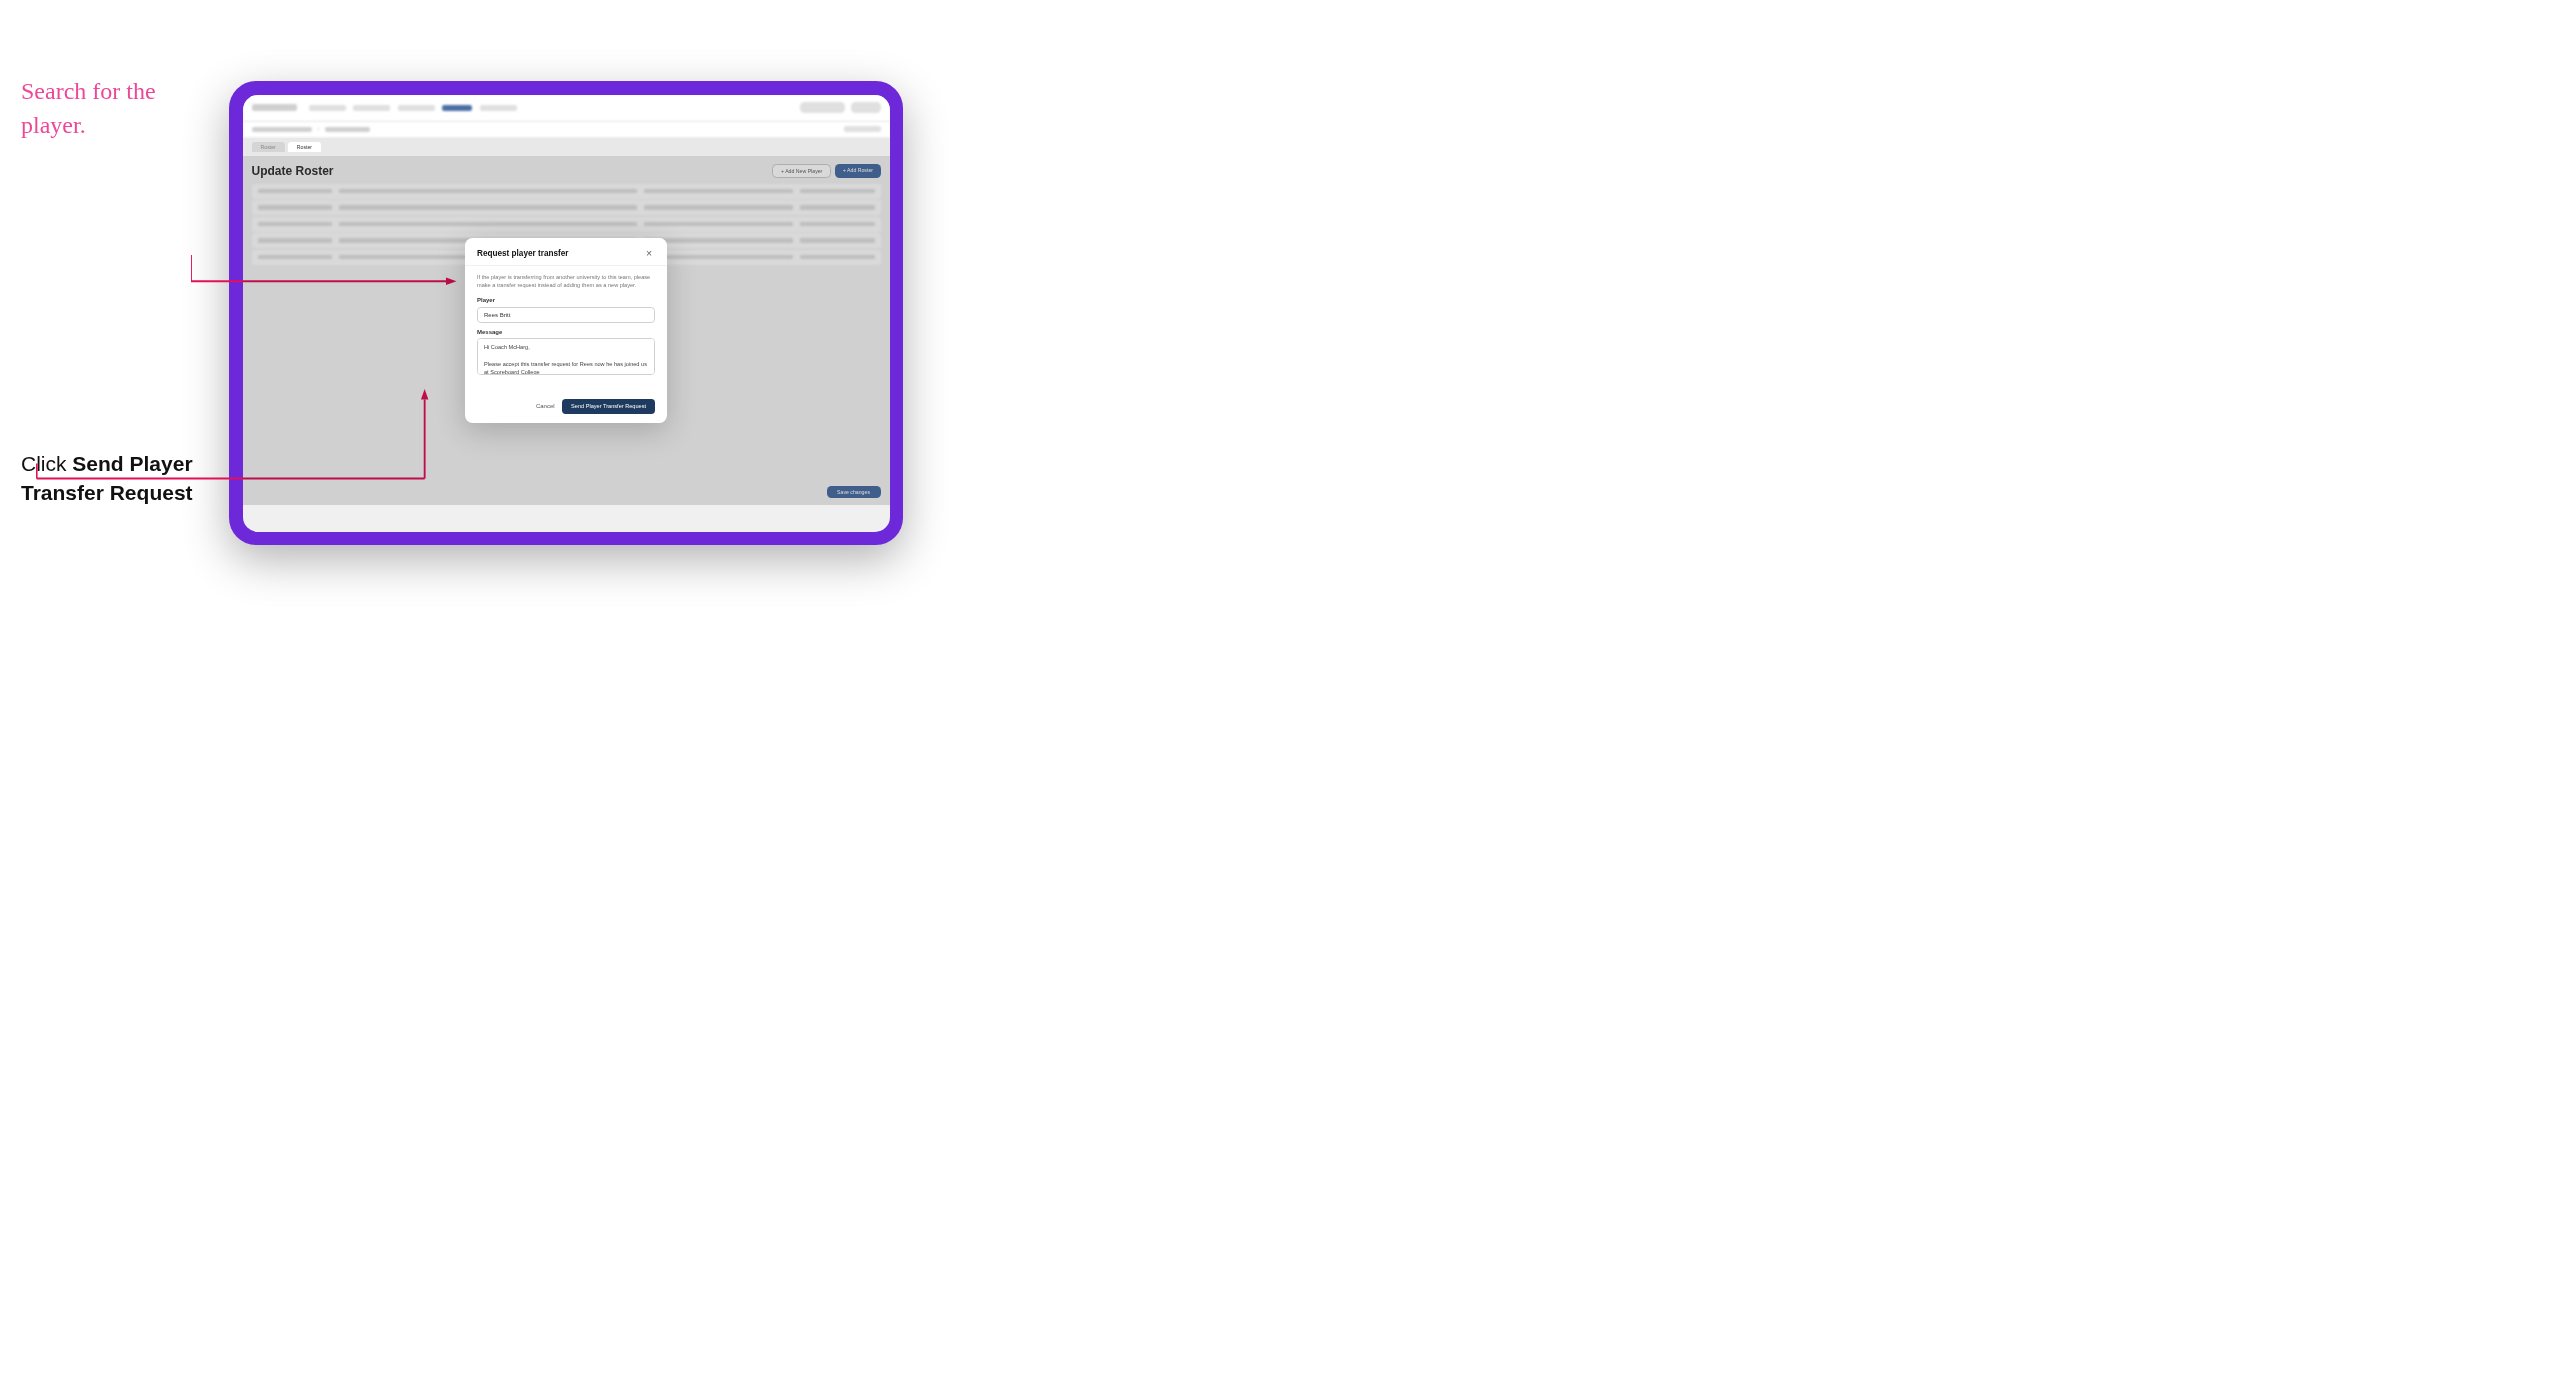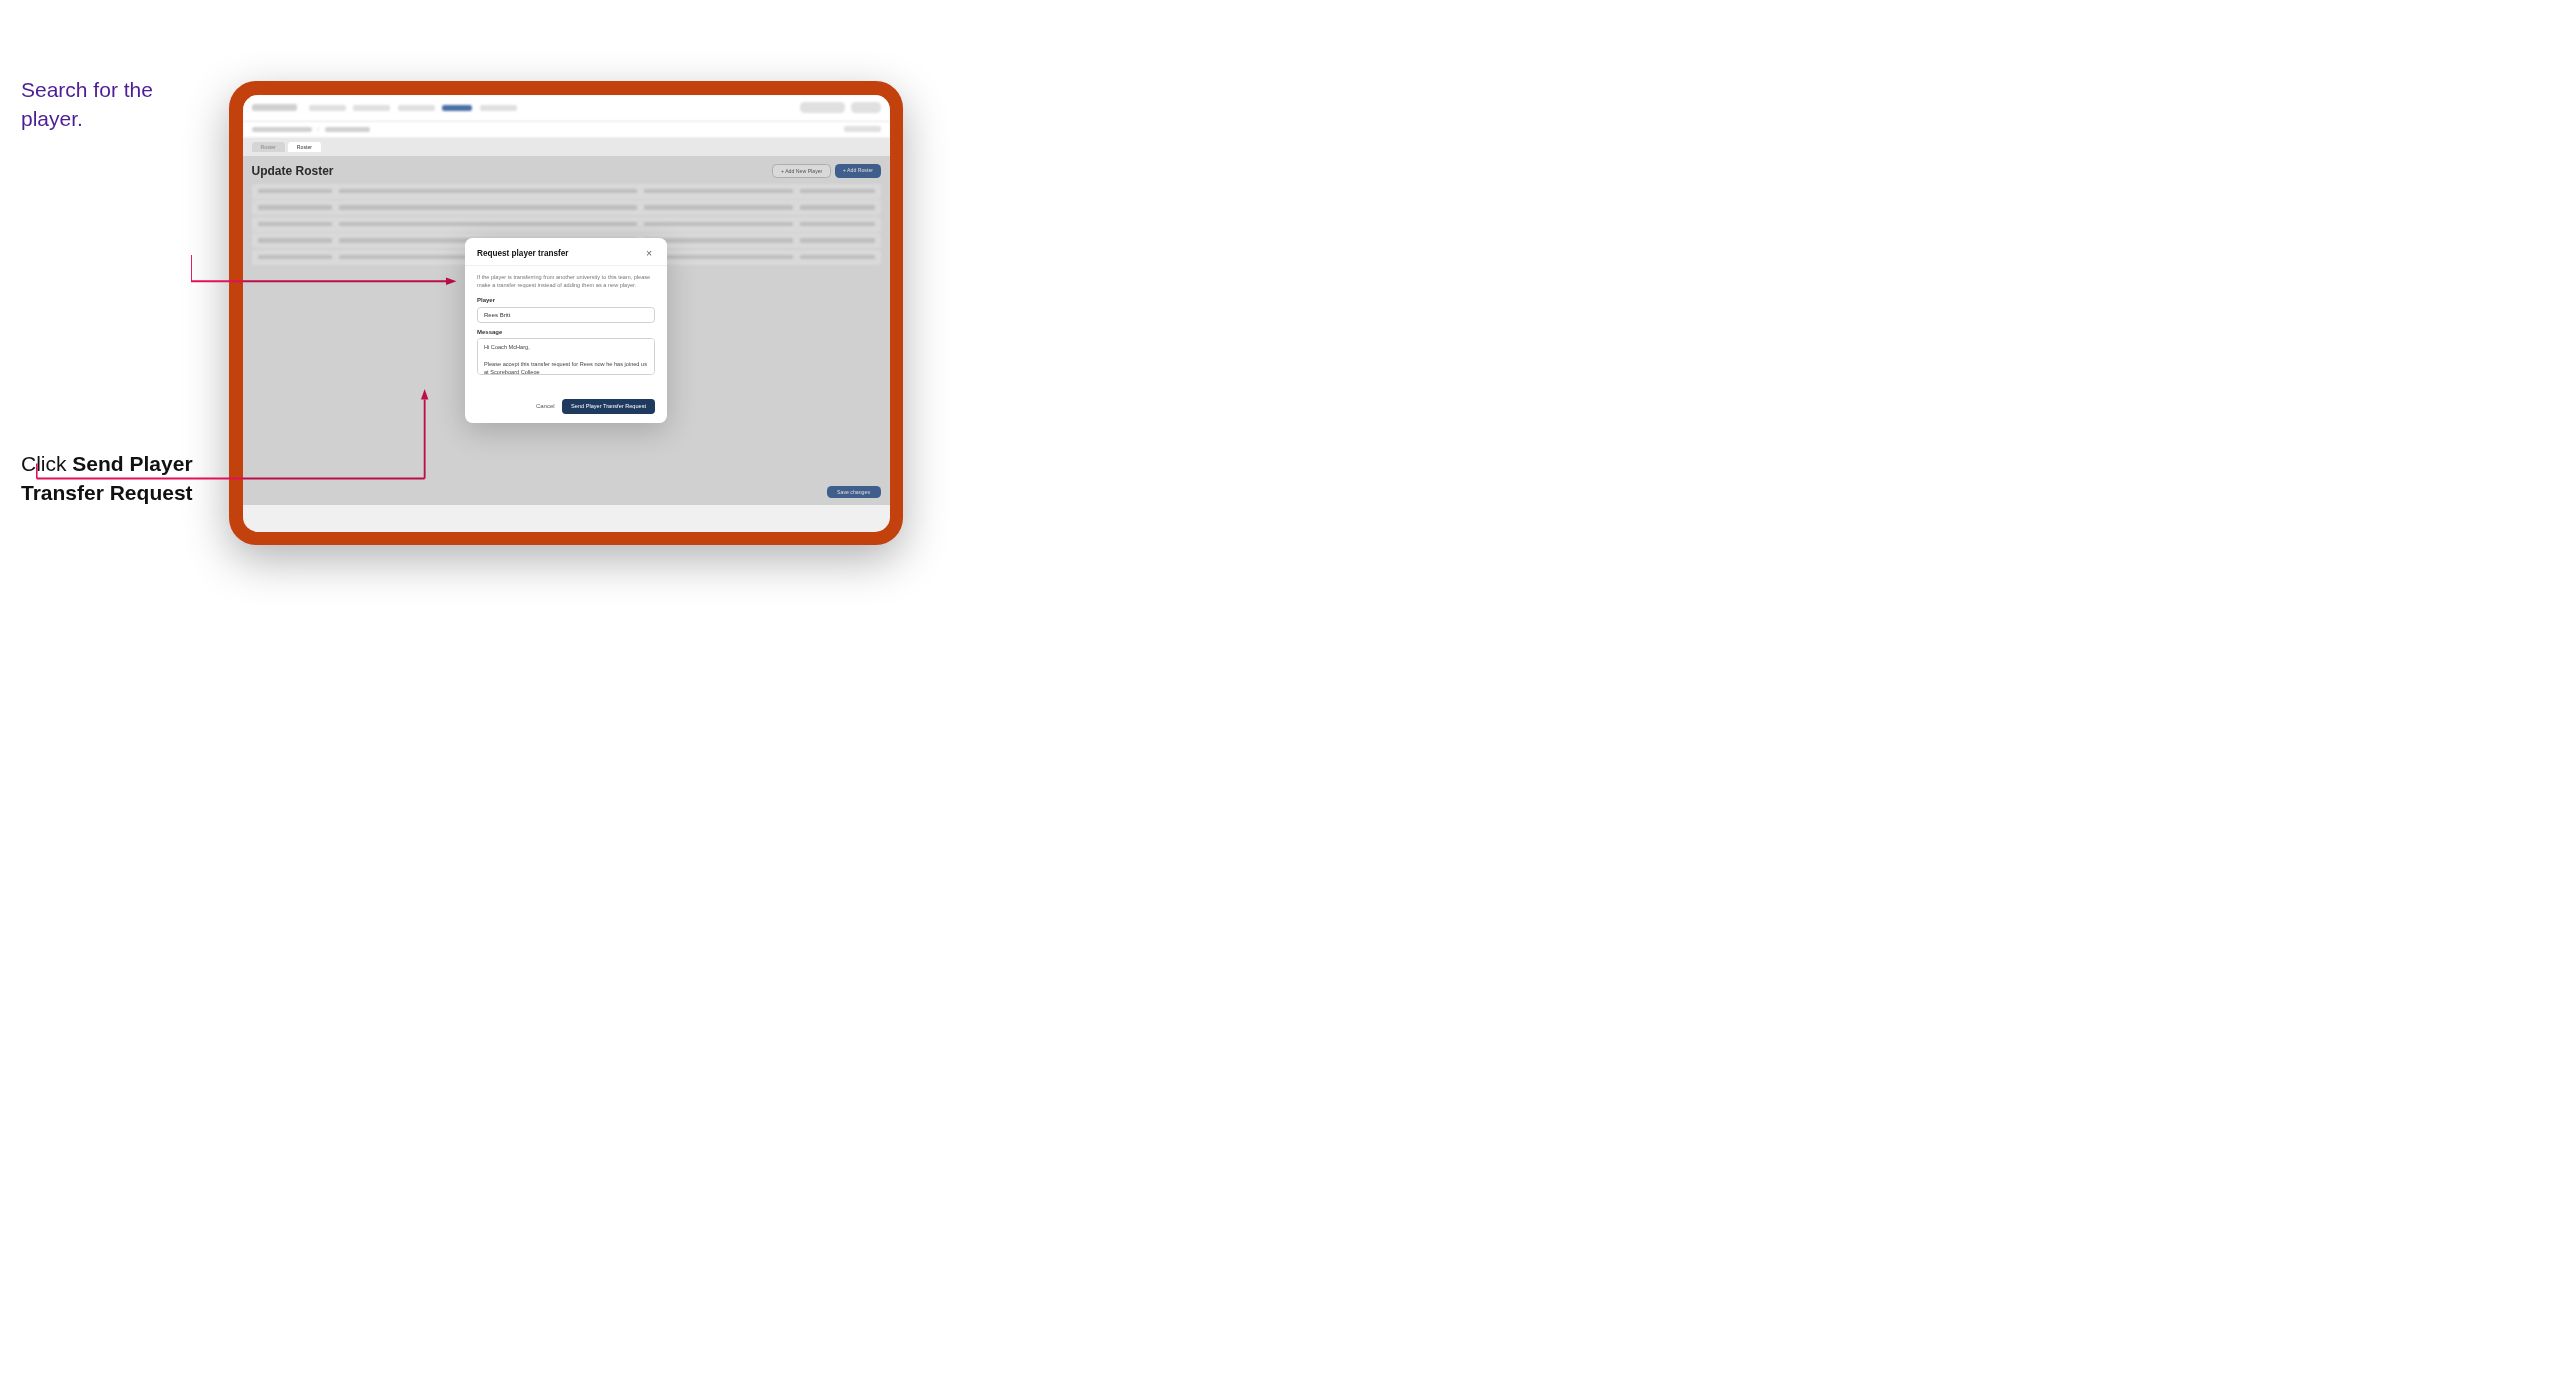--- a/index.html
+++ b/index.html
@@ -14,34 +14,35 @@
 
     
     .annotation-area {
       position: absolute;
       left: 21px;
       top: 75px;
       width: 195px;
     }
 
     .annotation-text {
-      font-size: 21px;
+      font-size: 24px;
       line-height: 1.4;
-      color: #4c1d95;
+      color: #ec4899;
       margin-bottom: 30px;
+      font-family: Liberation Serif, serif;
     }
 
     
     .tablet {
       position: absolute;
       left: 229px;
       top: 81px;
       width: 674px;
       height: 464px;
-      background: #c2410c;
+      background: #6d28d9;
       border-radius: 27px;
       padding: 13.5px;
       box-shadow: 0 15px 45px rgba(0,0,0,0.3);
     }
 
     .tablet-screen {
       width: 100%;
       height: 100%;
       background: #f0f0f0;
       border-radius: 15px;

